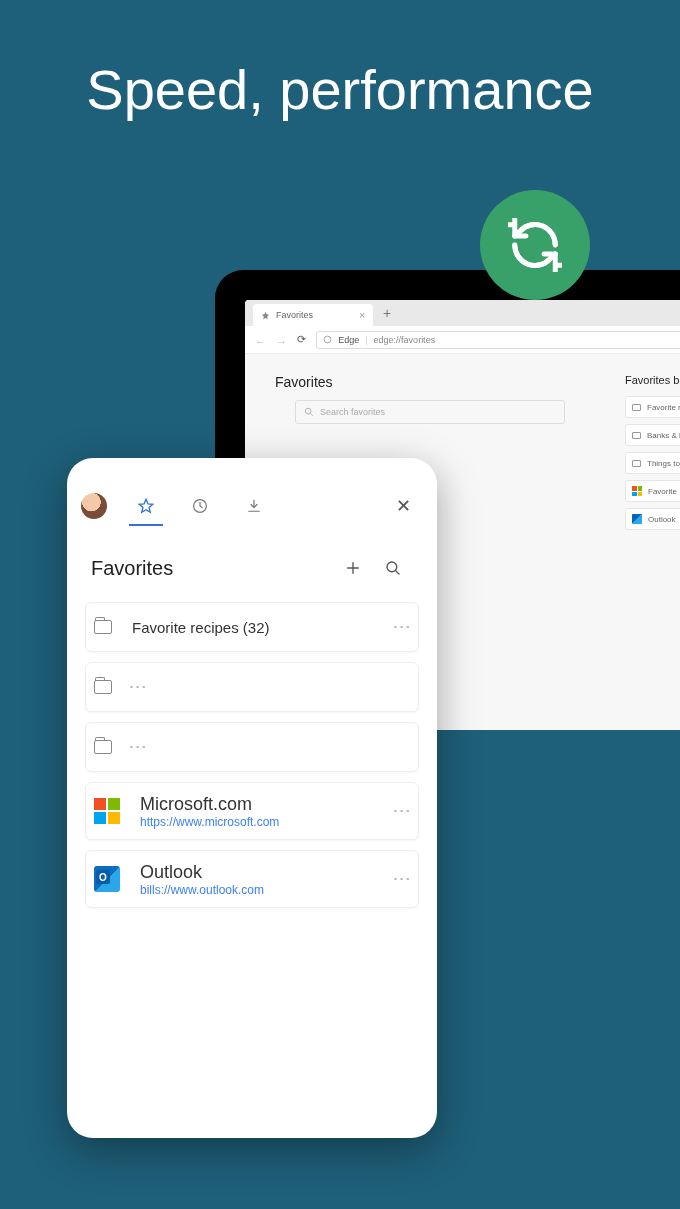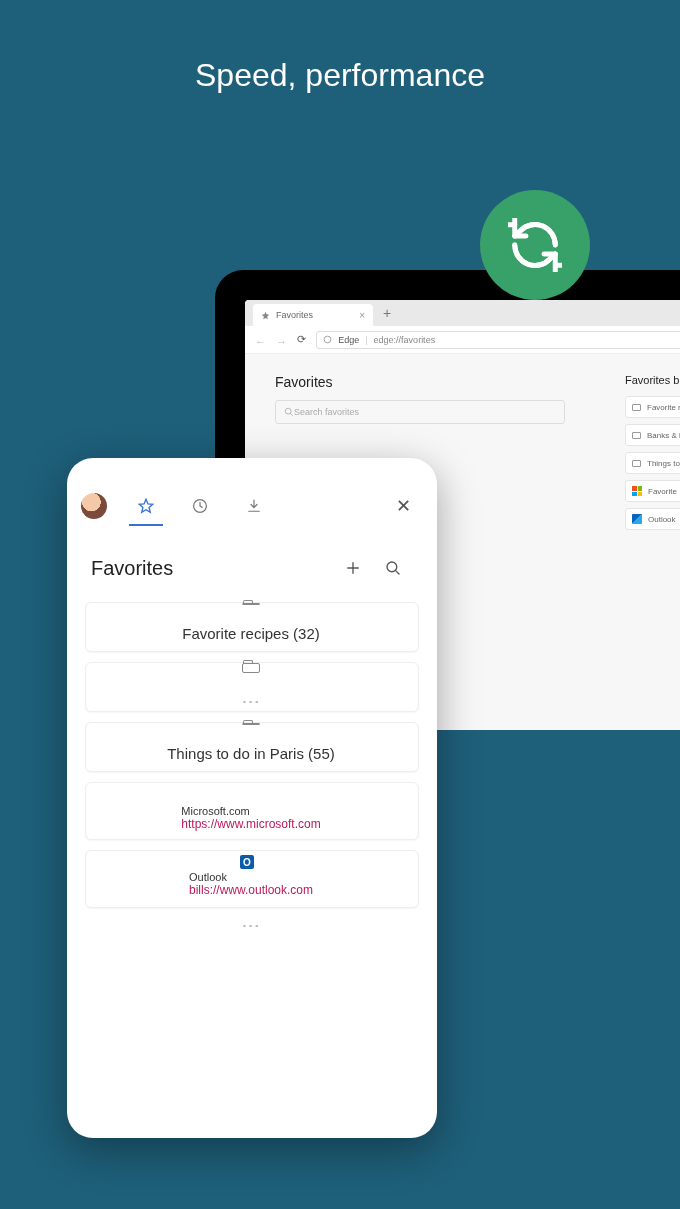--- a/index.html
+++ b/index.html
@@ -7,21 +7,21 @@
     width: 680px;
     height: 1209px;
     background: #1e5f79;
     font-family: 'Segoe UI', -apple-system, BlinkMacSystemFont, sans-serif;
     position: relative;
     overflow: hidden;
   }
   .headline {
     color: white;
     text-align: center;
-    font-size: 32px;
+    font-size: 56px;
     font-weight: 300;
     line-height: 1.25;
     padding-top: 55px;
   }
   .sync-badge {
     position: absolute;
     top: 190px;
     right: 90px;
     width: 110px;
     height: 110px;
@@ -108,23 +108,24 @@
   }
   .laptop-main { flex: 1; }
   .laptop-h1 { font-size: 14px; color: #222; margin-bottom: 10px; }
   .laptop-search {
     border: 1px solid #ddd;
     border-radius: 3px;
     height: 24px;
     display: flex;
     align-items: center;
     padding: 0 8px;
-    gap: 0;
+    gap: 6px;
     color: #aaa;
     font-size: 9px;
+    margin-left: 20px;
   }
   .laptop-side { width: 130px; }
   .side-h { font-size: 11px; color: #222; margin-bottom: 10px; }
   .side-item {
     border: 1px solid #e5e5e5;
     border-radius: 3px;
     height: 22px;
     display: flex;
     align-items: center;
     padding: 0 6px;
@@ -190,21 +191,20 @@
   .fav-item {
     background: #fff;
     border: 1px solid #eee;
     border-radius: 6px;
     box-shadow: 0 1px 2px rgba(0,0,0,.04);
     height: 50px;
     display: flex;
     align-items: center;
     padding: 0 10px 0 8px;
     gap: 20px;
-    flex-direction: column;
   }
   .fav-item.tall { height: 58px; }
   .folder-ico {
     width: 18px; height: 14px; border: 1.5px solid #888; border-radius: 2px; position: relative;
   }
   .folder-ico::before { content:""; position:absolute; top:-4px; left:0; width:8px; height:3px; border:1.5px solid #888; border-bottom:none; border-radius:2px 2px 0 0; }
   .fav-label { font-size: 15px; color: #333; flex: 1; }
   .fav-more { color: #bbb; font-size: 18px; line-height: 4px; letter-spacing: 0; writing-mode: vertical-rl; padding: 0 4px; cursor: pointer; }
   .ms-logo { width: 26px; height: 26px; display: grid; grid-template: 1fr 1fr / 1fr 1fr; gap: 2px; }
   .ms-logo span:nth-child(1){background:#f25022}
@@ -215,22 +215,22 @@
     width: 26px; height: 26px; border-radius: 3px;
     background: linear-gradient(135deg,#0f6cbd 50%, #28a8ea 50%);
     position: relative;
   }
   .outlook-ico::after {
     content:"O"; position:absolute; left:2px; top:4px; width:14px; height:14px;
     background:#0a5ca8; color:#fff; font-size:10px; font-weight:bold;
     display:flex; align-items:center; justify-content:center; border-radius:2px;
   }
   .fav-text { display:flex; flex-direction:column; flex:1; }
-  .fav-title { font-size: 11px; color: #333; }
-  .fav-url { font-size: 12px; color: #be185d; }
+  .fav-title { font-size: 18px; color: #333; }
+  .fav-url { font-size: 12px; color: #3b82f6; }
 </style>
 </head>
 <body>
 
 <div class="headline">
   <div>Speed, performance</div>
 </div>
 
 <div class="sync-badge">
   <svg viewBox="0 0 24 24" fill="none" stroke="white" stroke-width="2.2" stroke-linecap="round" stroke-linejoin="round">
@@ -356,21 +356,20 @@
       <span class="folder-ico"></span>
       <span class="fav-label">Favorite recipes (32)</span>
       <span class="fav-more">⋮</span>
     </div>
     <div class="fav-item">
       <span class="folder-ico"></span>
       <span class="fav-more">⋮</span>
     </div>
     <div class="fav-item">
       <span class="folder-ico"></span>
-      <span class="fav-label">Things to do in Paris (55)</span>
       <span class="fav-more">⋮</span>
     </div>
     <div class="fav-item tall">
       <span class="ms-logo">
           <span></span>
           <span></span>
           <span></span>
           <span></span>
         </span>
       <div class="fav-text">

